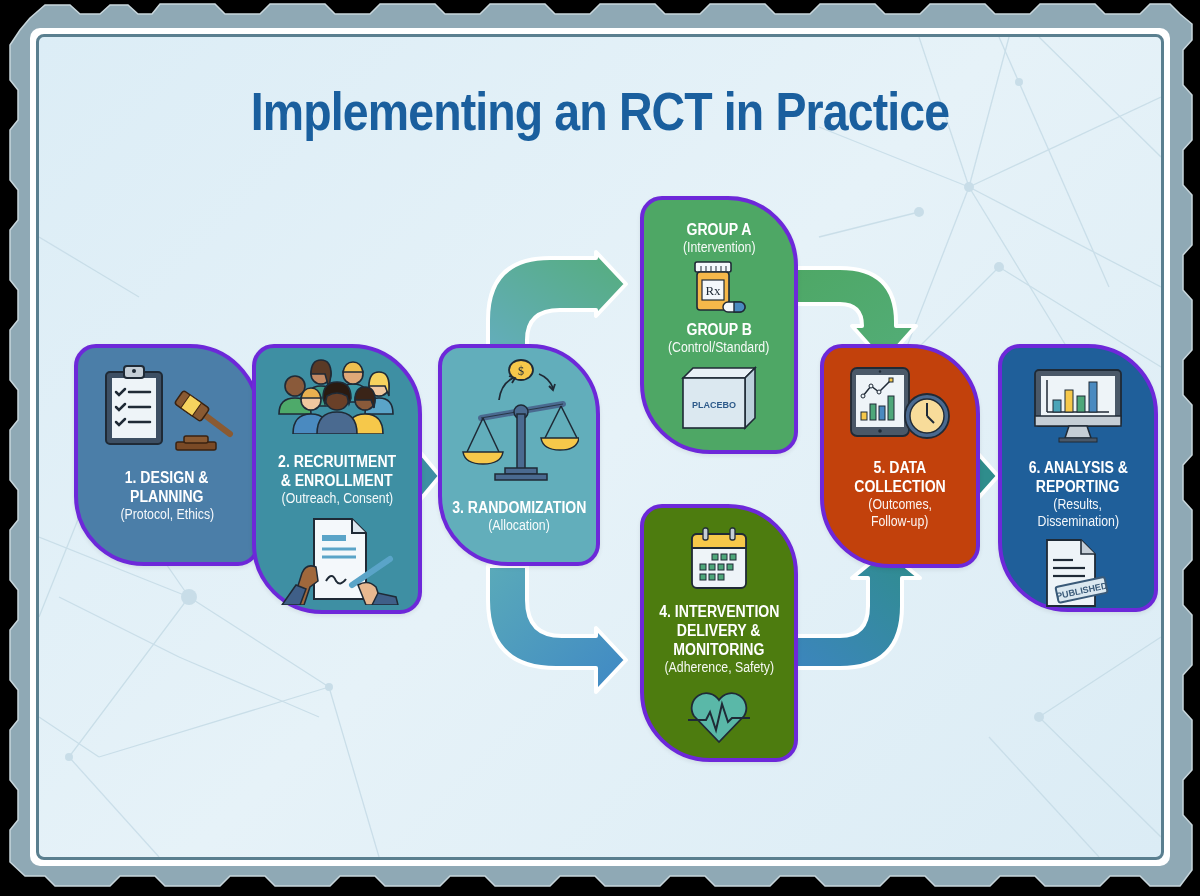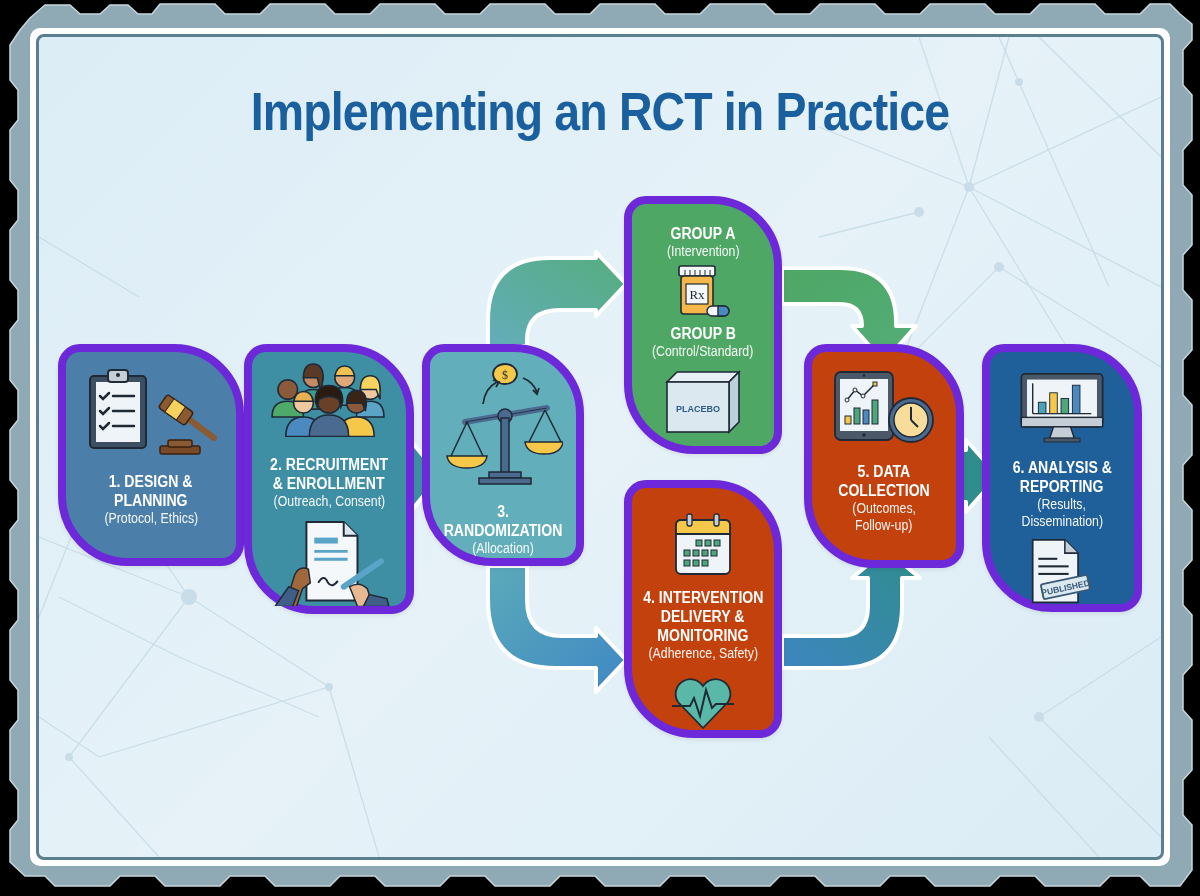--- a/index.html
+++ b/index.html
@@ -22,38 +22,39 @@
   .title {
     position: absolute; left: 0; right: 0; top: 80px; text-align: center;
     font-size: 54px; font-weight: bold; color: #1a5f9e; letter-spacing: -1px;
     transform: scaleX(0.86); transform-origin: center;
     font-family: "Liberation Sans", sans-serif;
   }
 
   .flow { position: absolute; left: 0; top: 0; width: 1200px; height: 896px; }
 
   .stage {
-    position: absolute; border: 8px solid #6d28d9;
+    position: absolute; border: 4px solid #6d28d9;
     border-radius: 22px 70px 22px 70px;
     color: #fff; text-align: center;
     display: flex; flex-direction: column; align-items: center;
     box-shadow: 0 2px 4px rgba(0,0,0,0.08);
+    margin-left: 16px;
   }
   .stage-title {
     font-weight: bold; font-size: 16px; line-height: 19px;
     transform: scaleX(0.88);
     text-transform: uppercase;
   }
   .stage-sub { font-size: 14px; line-height: 17px; transform: scaleX(0.88); opacity: 0.95; }
 
   .s1 { left: 58px; top: 344px; width: 186px; height: 222px; background: #4b7ea8; }
-  .s2 { left: 244px; top: 344px; width: 170px; height: 270px; background: #3e8fa3; }
+  .s2 { left: 236px; top: 344px; width: 170px; height: 270px; background: #3e8fa3; }
   .s3 { left: 422px; top: 344px; width: 162px; height: 222px; background: #62aebb; }
   .sA { left: 624px; top: 196px; width: 158px; height: 258px; background: #4ea765; }
-  .s4 { left: 624px; top: 480px; width: 158px; height: 258px; background: #c2410c; justify-content: flex-end; }
+  .s4 { left: 624px; top: 504px; width: 158px; height: 258px; background: #4d7c0f; }
   .s5 { left: 804px; top: 344px; width: 160px; height: 224px; background: #c2410c; }
   .s6 { left: 982px; top: 344px; width: 160px; height: 268px; background: #1f5f9a; align-items: center; }
 
   .icon-box { position: relative; }
   svg { display: block; }
 </style>
 </head>
 <body>
 
 <svg class="stamp-frame" width="1200" height="896" viewBox="0 0 1200 896">

